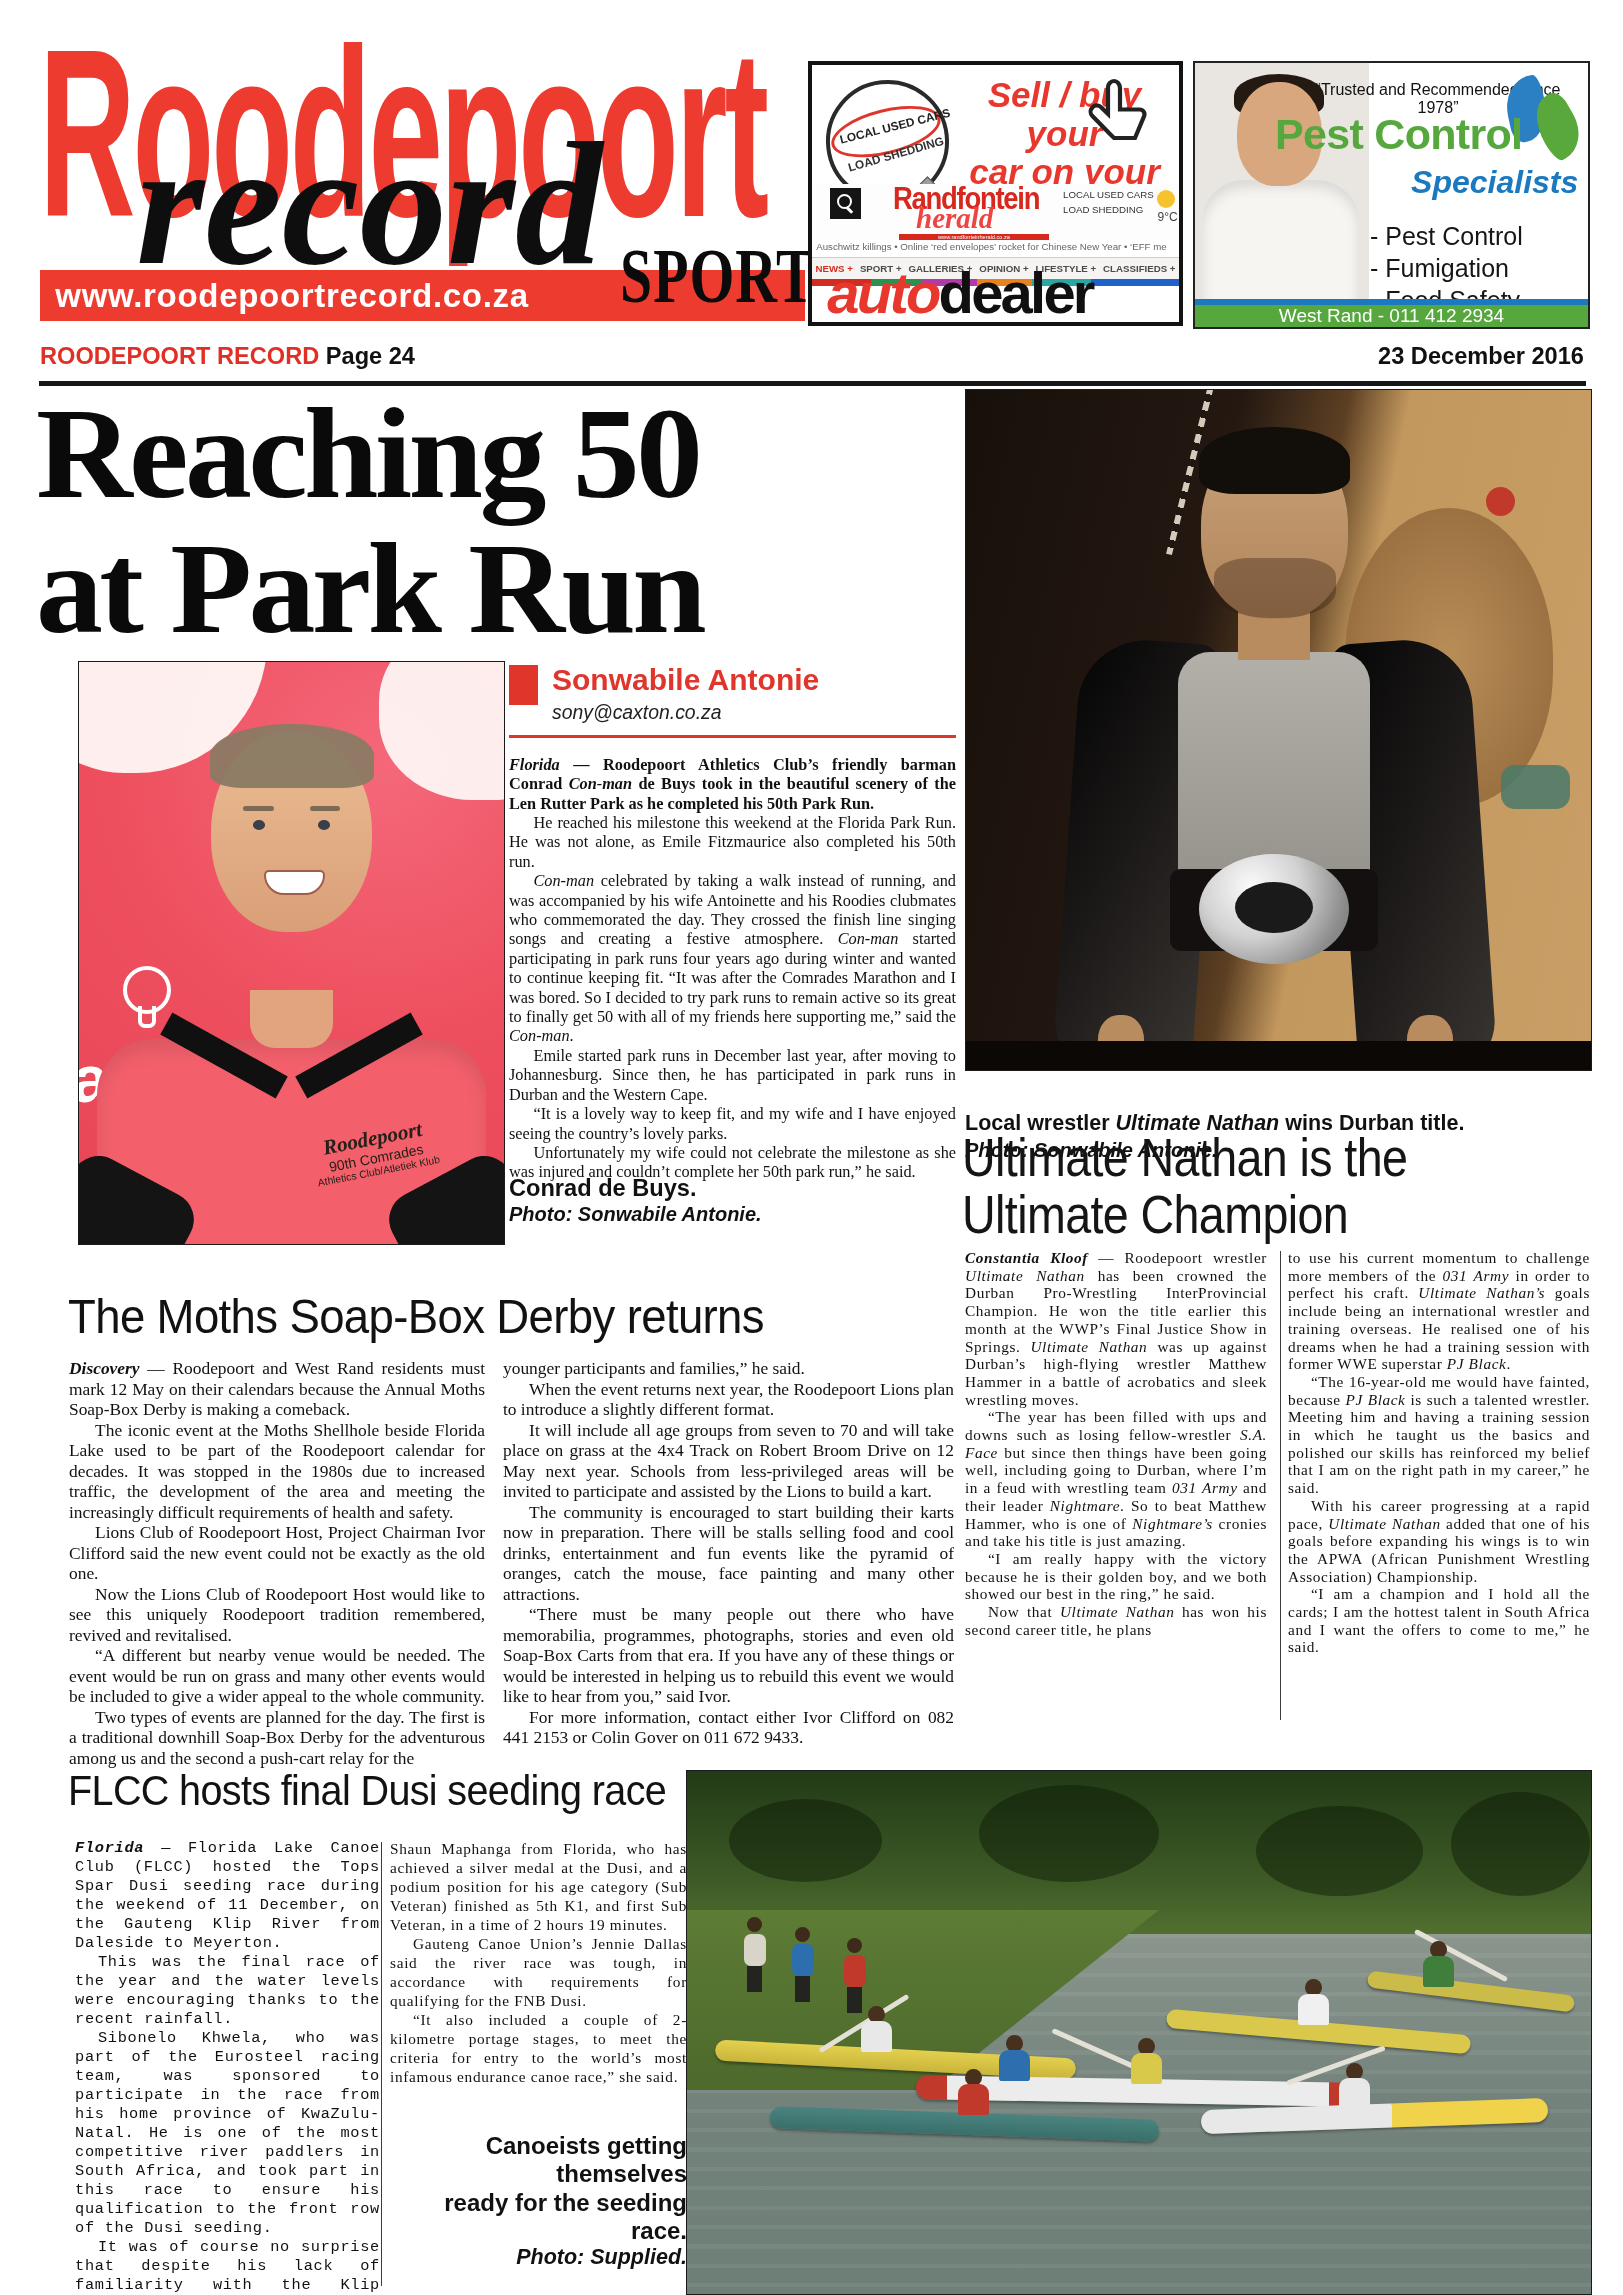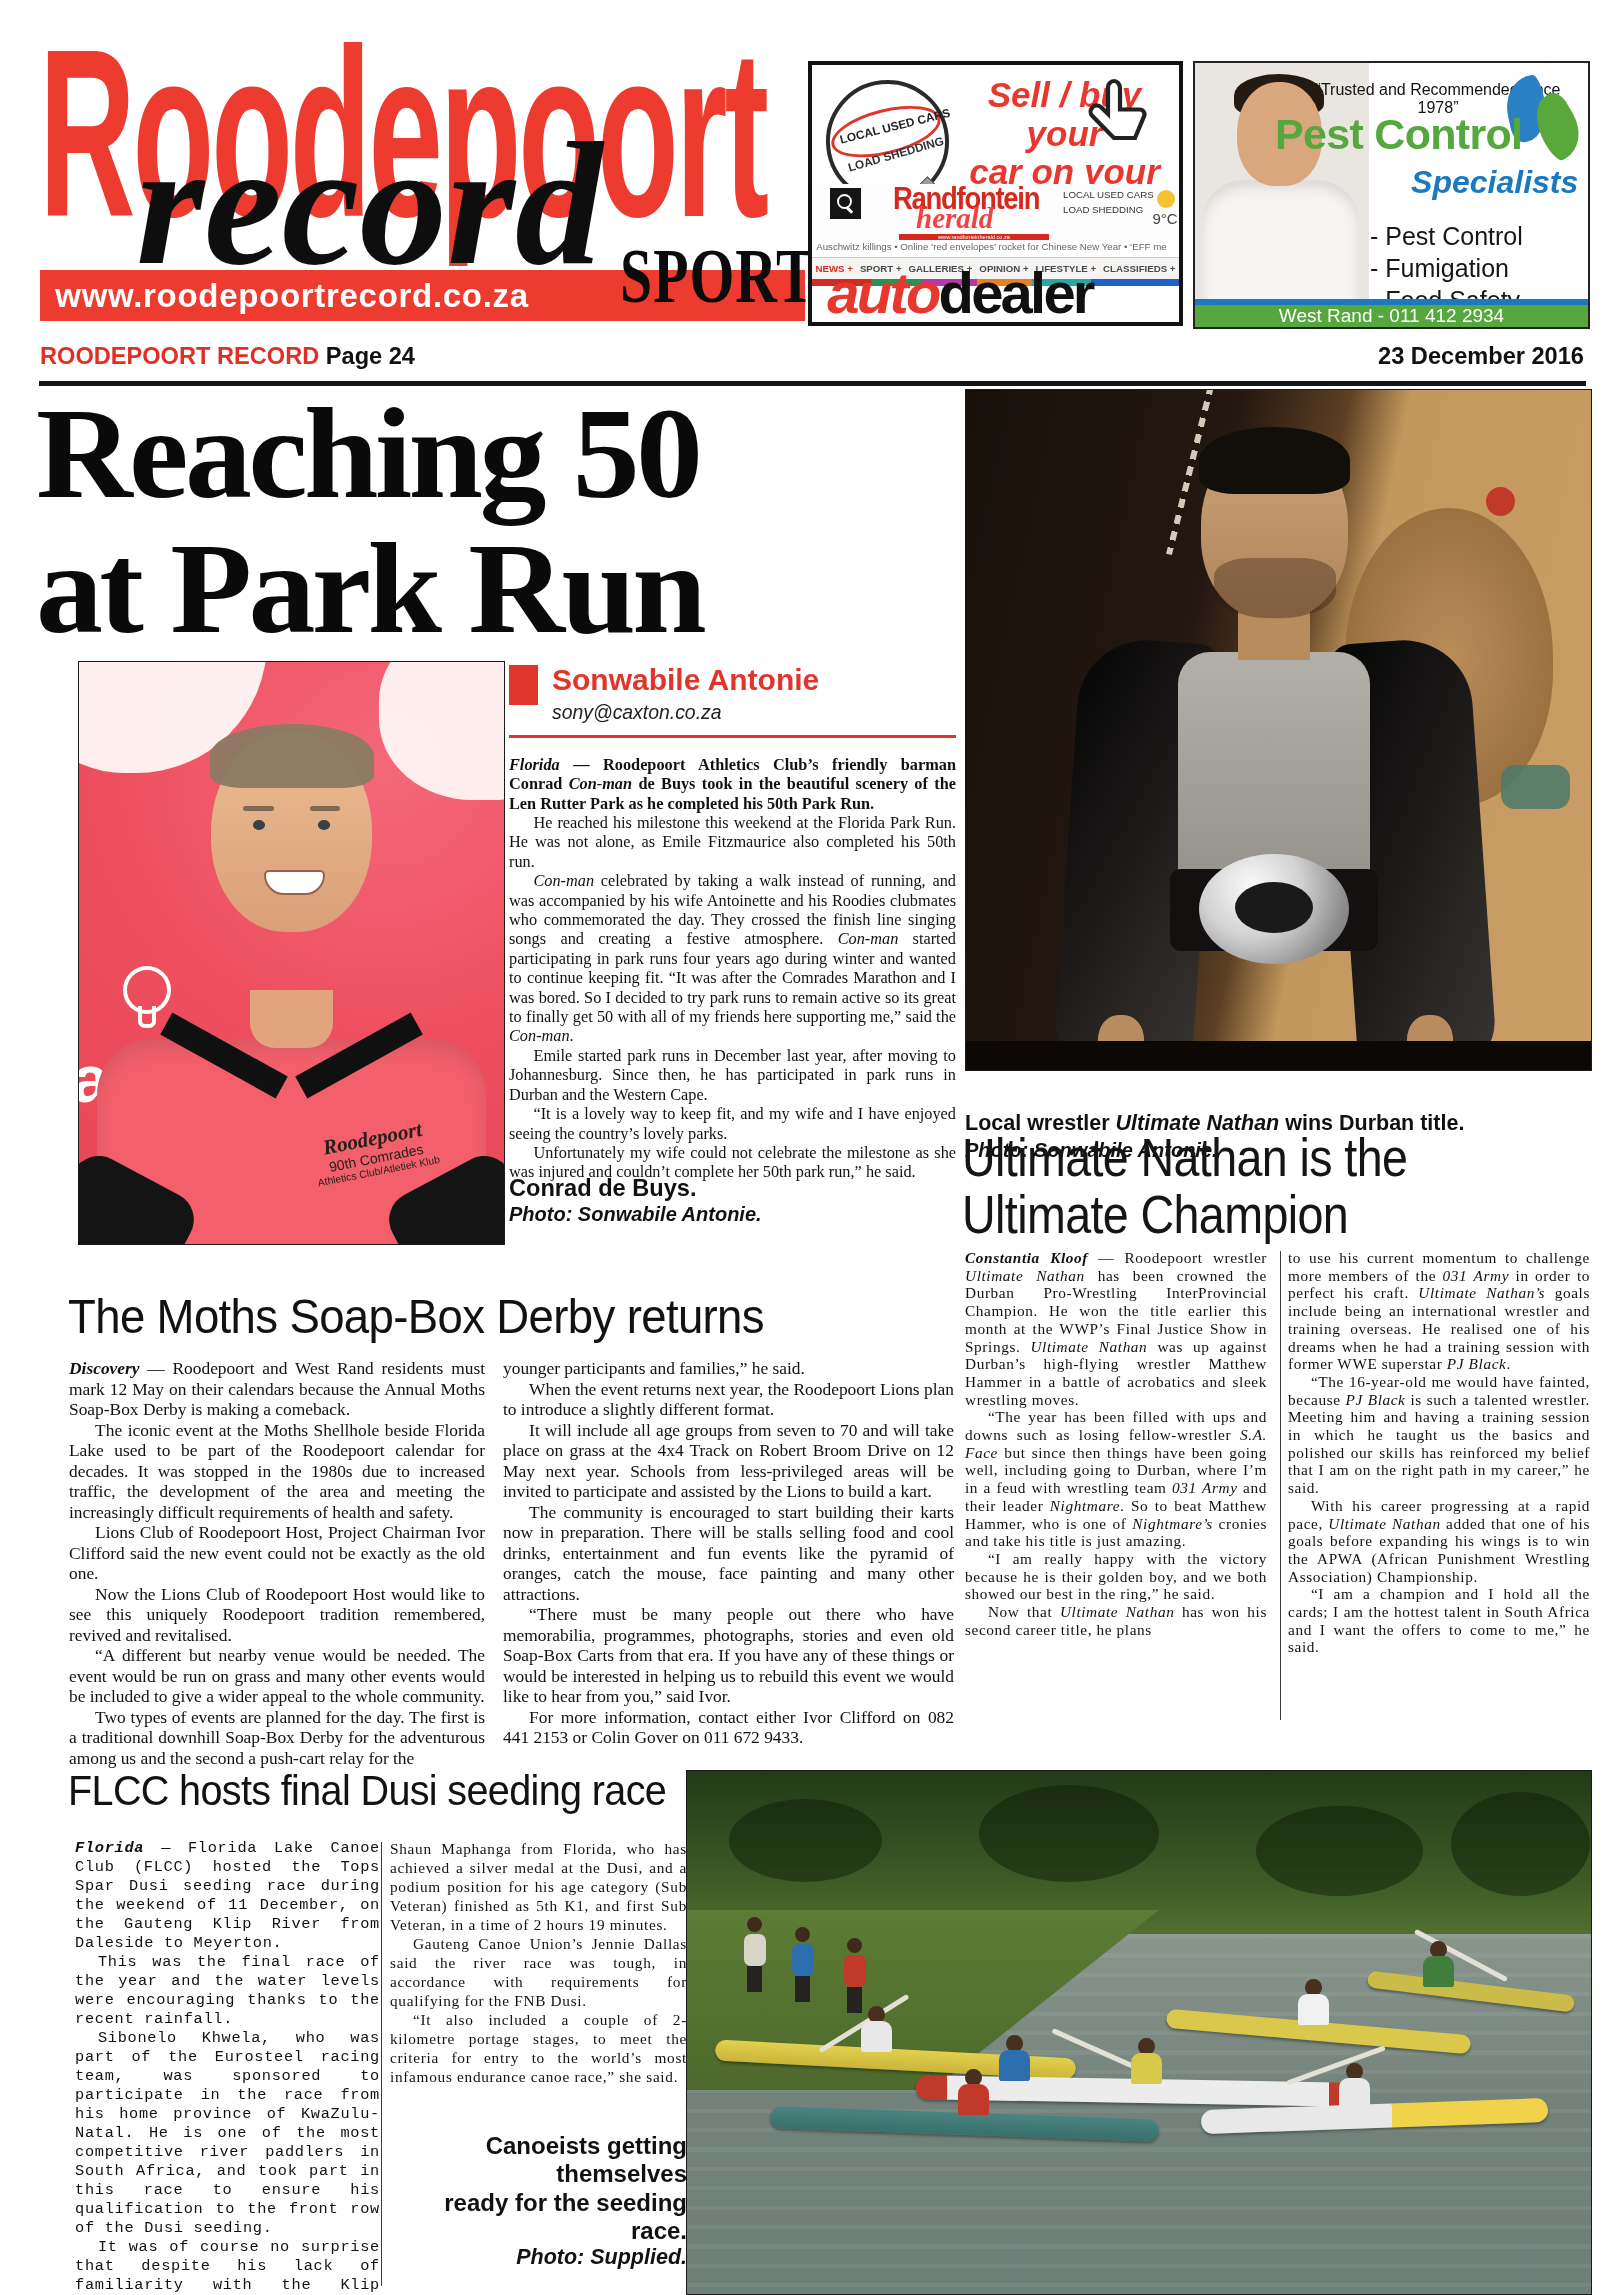--- a/index.html
+++ b/index.html
@@ -44,21 +44,21 @@
   .search-tail{position:absolute;left:18px;top:18px;width:2.8px;height:8.3px;background:#fff;transform:rotate(-45deg);}
   .site-title{position:absolute;left:81px;top:-2.8px;color:#d7281e;font-family:"Liberation Sans",sans-serif;
     font-weight:bold;font-size:30.5px;letter-spacing:-1.4px;transform:scaleX(.9);transform-origin:left top;}
   .site-subtitle{position:absolute;left:104px;top:18px;font-weight:bold;font-style:italic;
     font-size:29px;color:#ef4444;}
   .site-underline{position:absolute;left:87px;top:50px;width:150px;height:6.2px;background:#d7281e;
     color:#fff;font-family:"Liberation Sans",sans-serif;font-size:5.6px;line-height:6.2px;text-align:center;}
   .side-items{position:absolute;left:251px;top:2.8px;font-family:"Liberation Sans",sans-serif;
     font-size:9.7px;color:#333;line-height:15.3px;white-space:nowrap;}
   .sun{position:absolute;right:4.2px;top:5.6px;width:18px;height:18px;border-radius:50%;background:#f6c32f;}
-  .temp{position:absolute;right:1.4px;top:26px;font-family:"Liberation Sans",sans-serif;font-size:15px;color:#444;}
+  .temp{position:absolute;right:1.4px;top:26px;font-family:"Liberation Sans",sans-serif;font-size:12px;color:#444;}
   .cursor-hand{position:absolute;left:269px;top:12.5px;width:72px;height:72px;}
   .ticker{position:absolute;left:4.2px;top:176px;width:361px;font-family:"Liberation Sans",sans-serif;
     font-size:9.7px;color:#666;white-space:nowrap;overflow:hidden;}
   .ad-nav{position:absolute;left:0;top:192px;width:367px;height:21px;background:#f5f4f2;
     border-top:0.7px solid #ccc;border-bottom:0.7px solid #ccc;display:flex;justify-content:space-around;
     align-items:center;font-family:"Liberation Sans",sans-serif;font-weight:bold;font-size:9.7px;color:#4a4a4a;}
   .ad-nav .nav-item:first-child{color:#d22b1f;}
   .ad-stripe{position:absolute;left:0;top:214px;width:367px;height:7px;
     background:linear-gradient(90deg,#d22b1f 0 16%,#2f8f4e 16% 30%,#b13aa8 30% 45%,#e8821f 45% 60%,#2aa7a0 60% 76%,#1d61c9 76% 100%);}
   .ad-logo{position:absolute;left:15.3px;bottom:-4.2px;white-space:nowrap;

